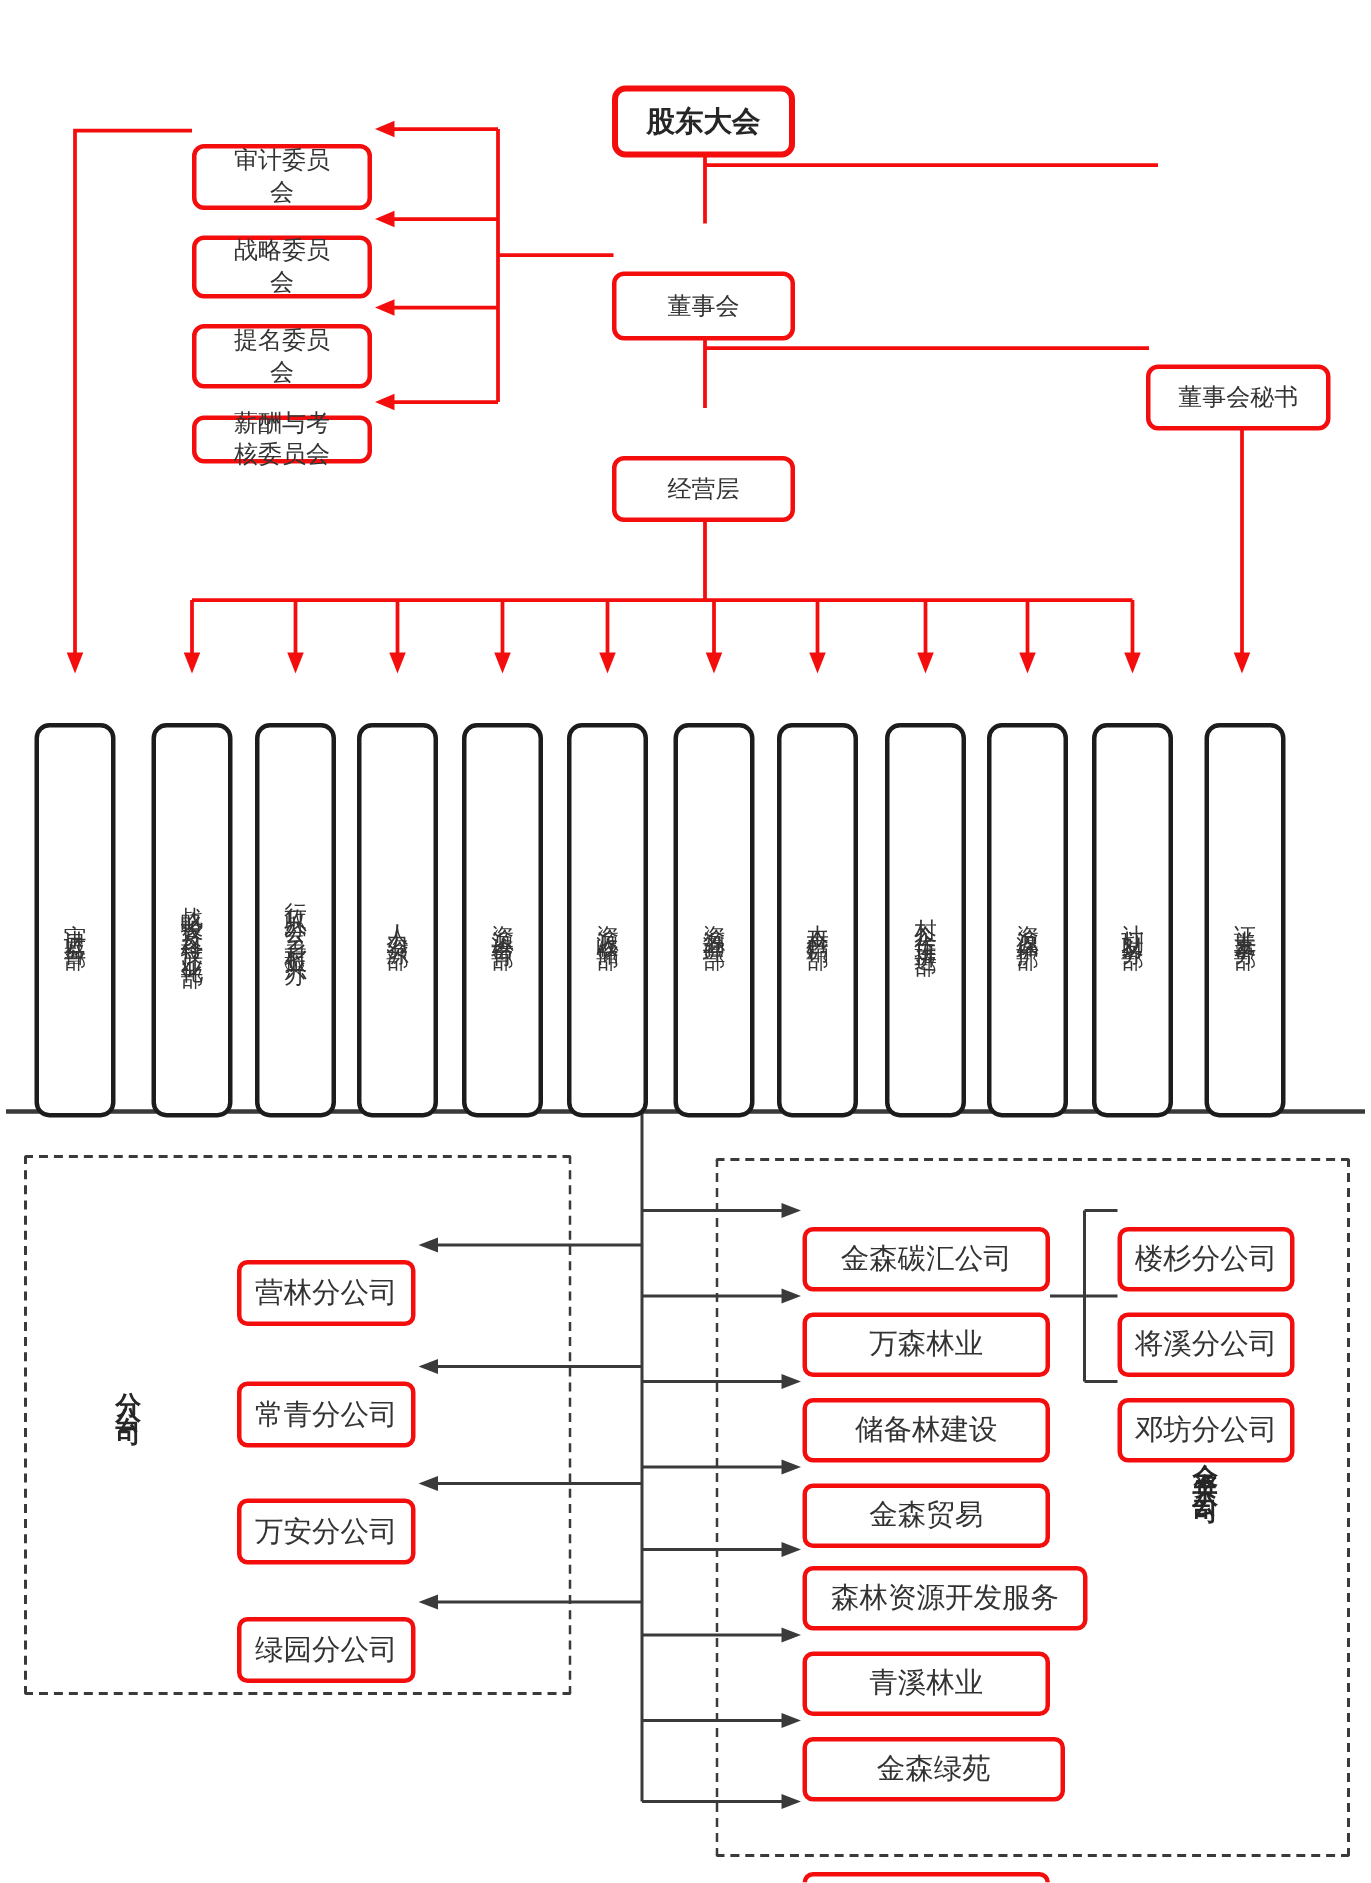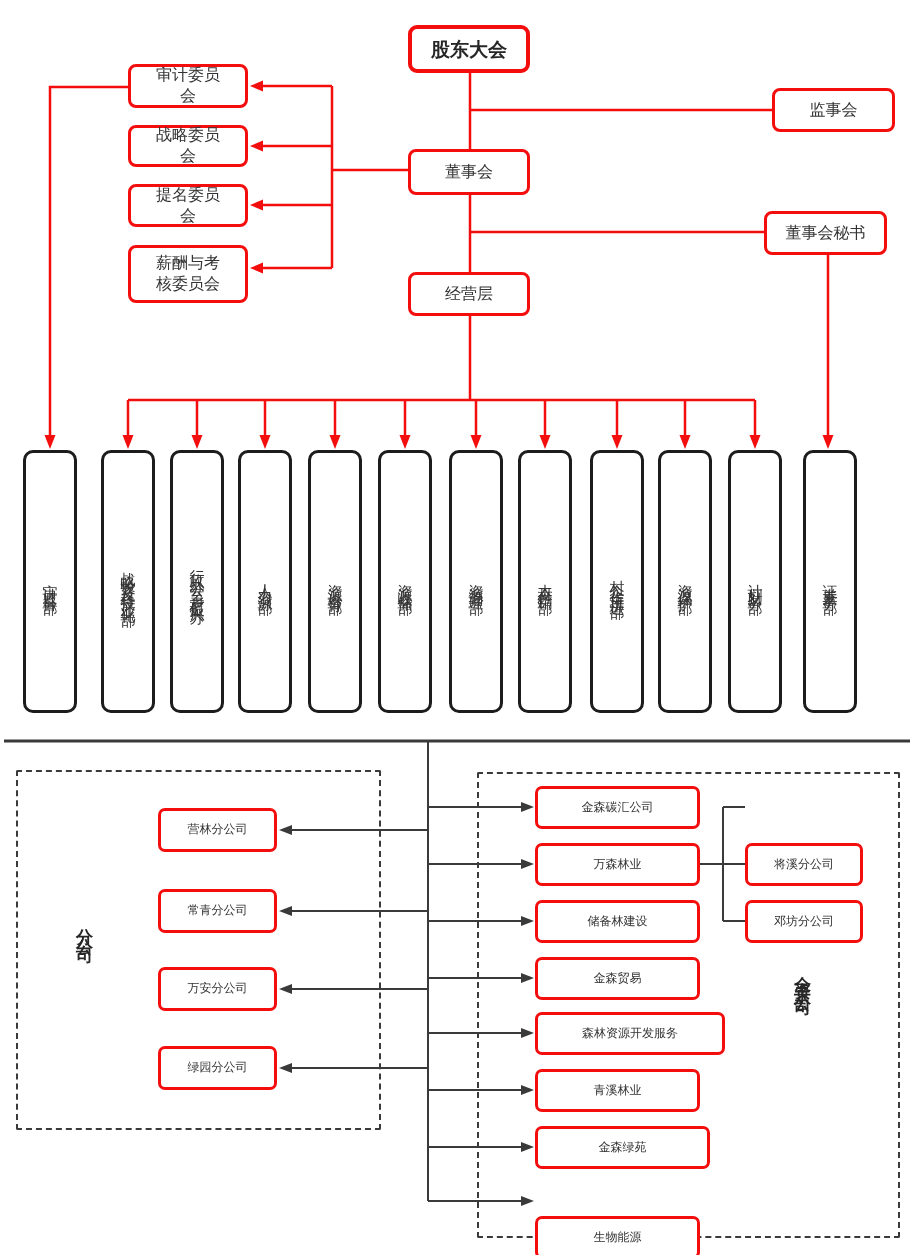--- a/index.html
+++ b/index.html
@@ -4,28 +4,28 @@
 <style>
   html,body{margin:0;padding:0;background:#ffffff;}
   .canvas{
     position:relative;width:914px;height:1255px;background:#ffffff;overflow:hidden;
     font-family:"DejaVu Sans","Liberation Sans",sans-serif;color:#333;
   }
   .connectors{position:absolute;left:0;top:0;width:914px;height:1255px;z-index:1;}
   .box{
     position:absolute;box-sizing:border-box;background:#fff;z-index:2;
     display:flex;align-items:center;justify-content:center;text-align:center;
-    color:#333;font-size:16px;line-height:1.3;border-radius:8px;
+    color:#333;font-size:16px;line-height:1.3;border-radius:8px;margin-top:32px;
   }
   .red{border:3px solid #f40d0d;}
   .strong{border-width:4px;font-weight:bold;font-size:19px;color:#262626;border-radius:9px;}
   .pad{padding:0 20px;}
   .dept{border:3px solid #1c1c1c;border-radius:10px;}
   .dept span{writing-mode:vertical-rl;text-orientation:mixed;letter-spacing:4px;font-size:15px;line-height:1.2;}
-  .rb{border:3px solid #f40d0d;border-radius:7px;font-size:12px;}
+  .rb{border:3px solid #f40d0d;border-radius:7px;font-size:19px;}
   .dashed{position:absolute;box-sizing:border-box;border:2px dashed #3a3a3a;border-radius:2px;background:transparent;z-index:0;}
   .vlabel{position:absolute;z-index:2;writing-mode:vertical-rl;text-orientation:mixed;font-weight:bold;font-size:17px;color:#262626;}
   .vl-branch{letter-spacing:10px;}
   .vl-sub{letter-spacing:6px;}
 </style>
 </head>
 <body>
 
 <div class="canvas">
 
@@ -112,29 +112,28 @@
       <polygon points="534,921 521,916 521,926"></polygon>
       <polygon points="534,978 521,973 521,983"></polygon>
       <polygon points="534,1033 521,1028 521,1038"></polygon>
       <polygon points="534,1090 521,1085 521,1095"></polygon>
       <polygon points="534,1147 521,1142 521,1152"></polygon>
       <polygon points="534,1201 521,1196 521,1206"></polygon>
     </g>
   </svg>
 
   <div class="box red strong" style="left:408px;top:25px;width:122px;height:48px">股东大会</div>
-  <div class="box red" style="left:772px;top:88px;width:123px;height:44px">监事会</div>
   <div class="box red" style="left:408px;top:149px;width:122px;height:46px">董事会</div>
   <div class="box red" style="left:764px;top:211px;width:123px;height:44px">董事会秘书</div>
   <div class="box red" style="left:408px;top:272px;width:122px;height:44px">经营层</div>
 
   <div class="box red pad" style="left:128px;top:64px;width:120px;height:44px">审计委员会</div>
   <div class="box red pad" style="left:128px;top:125px;width:120px;height:42px">战略委员会</div>
   <div class="box red pad" style="left:128px;top:184px;width:120px;height:43px">提名委员会</div>
-  <div class="box red pad" style="left:128px;top:245px;width:120px;height:58px">薪酬与考核委员会</div>
+  <div class="box red pad" style="left:128px;top:245px;width:120px;height:32px">薪酬与考核委员会</div>
 
   <div class="box dept" style="left:23px;top:450px;width:54px;height:263px">
       <span>审计监督部</span>
     </div>
   <div class="box dept" style="left:101px;top:450px;width:54px;height:263px">
       <span>战略投资及科技产业化部</span>
     </div>
   <div class="box dept" style="left:170px;top:450px;width:54px;height:263px">
       <span>行政办公室〔乡村振兴办〕</span>
     </div>
@@ -177,16 +176,17 @@
   <div class="vlabel vl-sub" style="left:792px;top:962px">全资子公司</div>
   <div class="box rb" style="left:535px;top:786px;width:165px;height:43px">金森碳汇公司</div>
   <div class="box rb" style="left:535px;top:843px;width:165px;height:43px">万森林业</div>
   <div class="box rb" style="left:535px;top:900px;width:165px;height:43px">储备林建设</div>
   <div class="box rb" style="left:535px;top:957px;width:165px;height:43px">金森贸易</div>
   <div class="box rb" style="left:535px;top:1012px;width:190px;height:43px">森林资源开发服务</div>
   <div class="box rb" style="left:535px;top:1069px;width:165px;height:43px">青溪林业</div>
   <div class="box rb" style="left:535px;top:1126px;width:175px;height:43px">金森绿苑</div>
   <div class="box rb" style="left:535px;top:1216px;width:165px;height:43px">生物能源</div>
 
+  <div class="box rb" style="left:745px;top:786px;width:118px;height:43px">楼杉分公司</div>
   <div class="box rb" style="left:745px;top:843px;width:118px;height:43px">将溪分公司</div>
   <div class="box rb" style="left:745px;top:900px;width:118px;height:43px">邓坊分公司</div>
 
 </div>
 
 </body></html>

